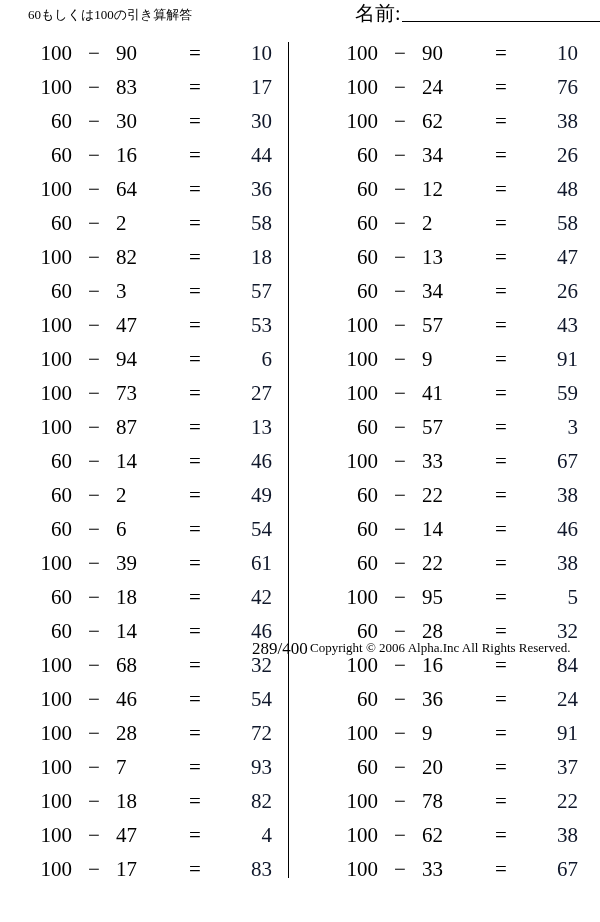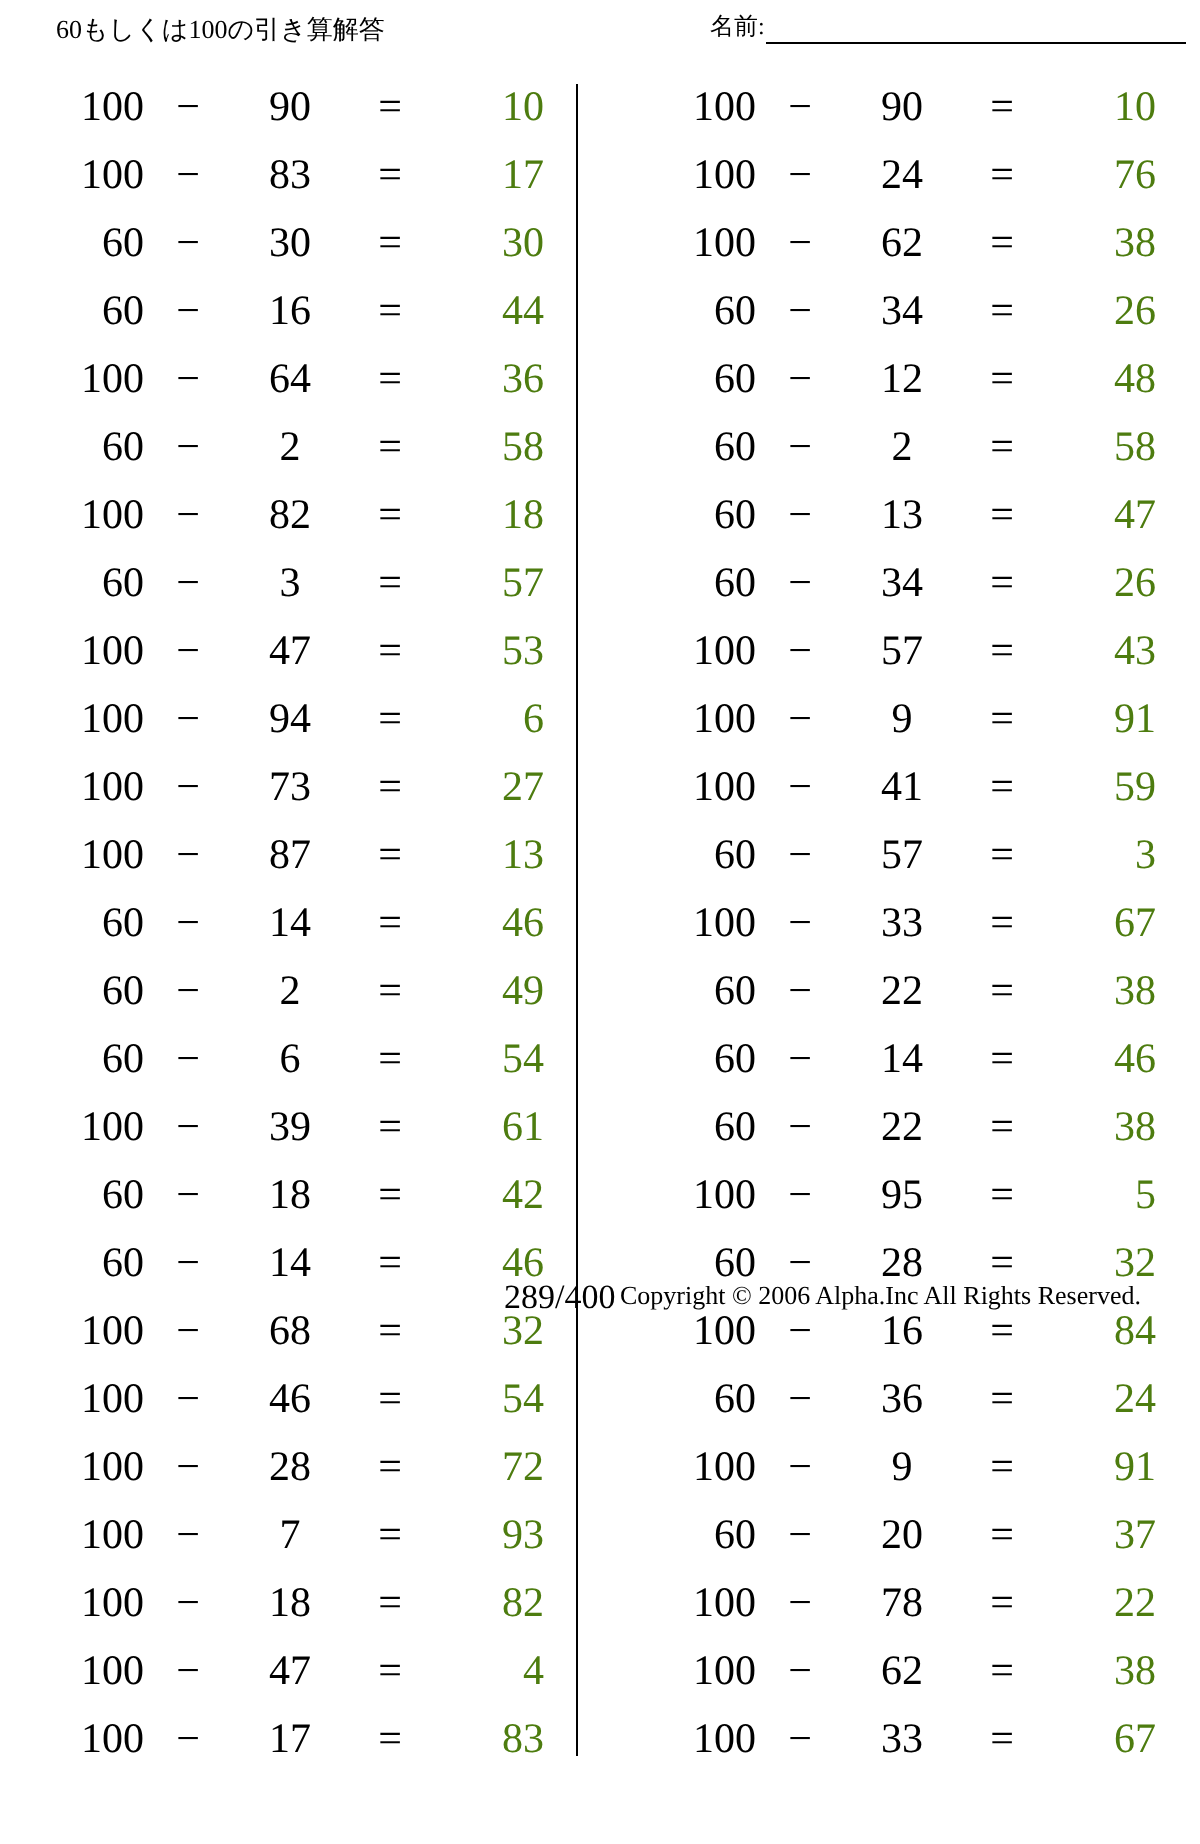--- a/index.html
+++ b/index.html
@@ -42,21 +42,21 @@
   }
   .name-area {
     position: absolute;
     left: 355px;
     top: 4px;
     display: flex;
     align-items: flex-end;
     white-space: nowrap;
   }
   .name-label {
-    font-size: 12px;
+    font-size: 20px;
     line-height: 18px;
   }
   .name-line {
     display: inline-block;
     width: 210px;
     border-bottom: 1px solid #000;
     height: 17px;
     margin-left: 1px;
   }
   
@@ -103,30 +103,30 @@
   .op1 {
     width: 62px;
     text-align: right;
   }
   .minus {
     width: 44px;
     text-align: center;
   }
   .op2 {
     width: 58px;
-    text-align: center;
+    text-align: left;
   }
   .eq {
     width: 42px;
     text-align: center;
   }
   .ans {
     width: 56px;
     text-align: right;
-    color: #4d7c0f;
+    color: #0f172a;
   }
   
   .footer {
     position: absolute;
     left: 0;
     bottom: 10px;
     width: 600px;
     height: 28px;
   }
   .time-area {

